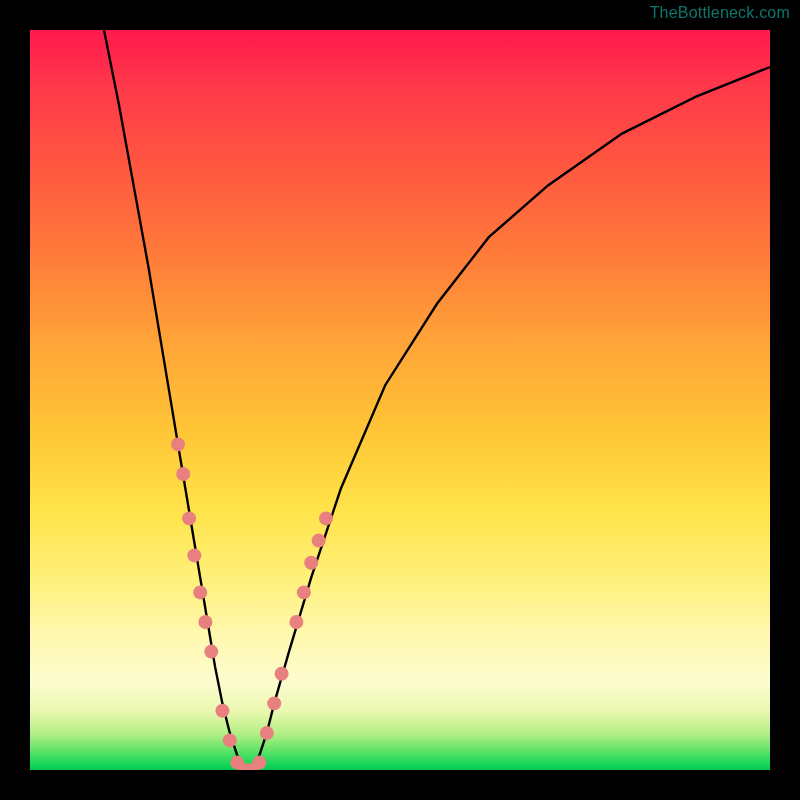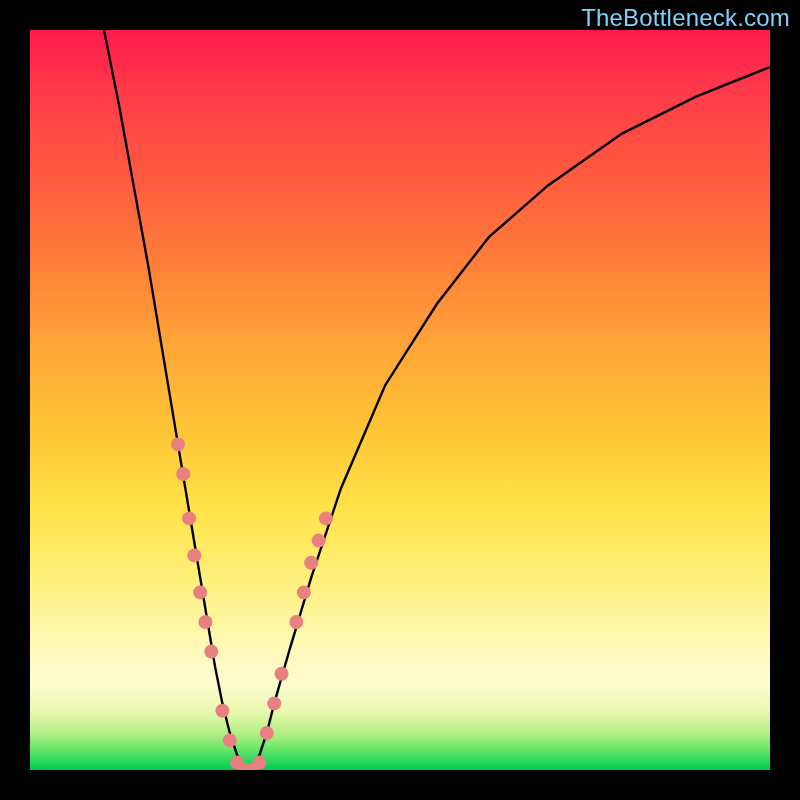--- a/index.html
+++ b/index.html
@@ -57,22 +57,22 @@
     position: absolute;
     left: 0;
     top: 0;
     width: 100%;
     height: 100%;
   }
   .watermark {
     position: absolute;
     top: 4px;
     right: 10px;
-    color: #7dd3fc;
-    font-size: 24px;
+    color: #0f766e;
+    font-size: 16px;
     font-weight: 500;
     letter-spacing: 0.2px;
     user-select: none;
   }
 </style>
 </head>
 <body>
 
 <div class="frame">
   <div class="plot-area">

